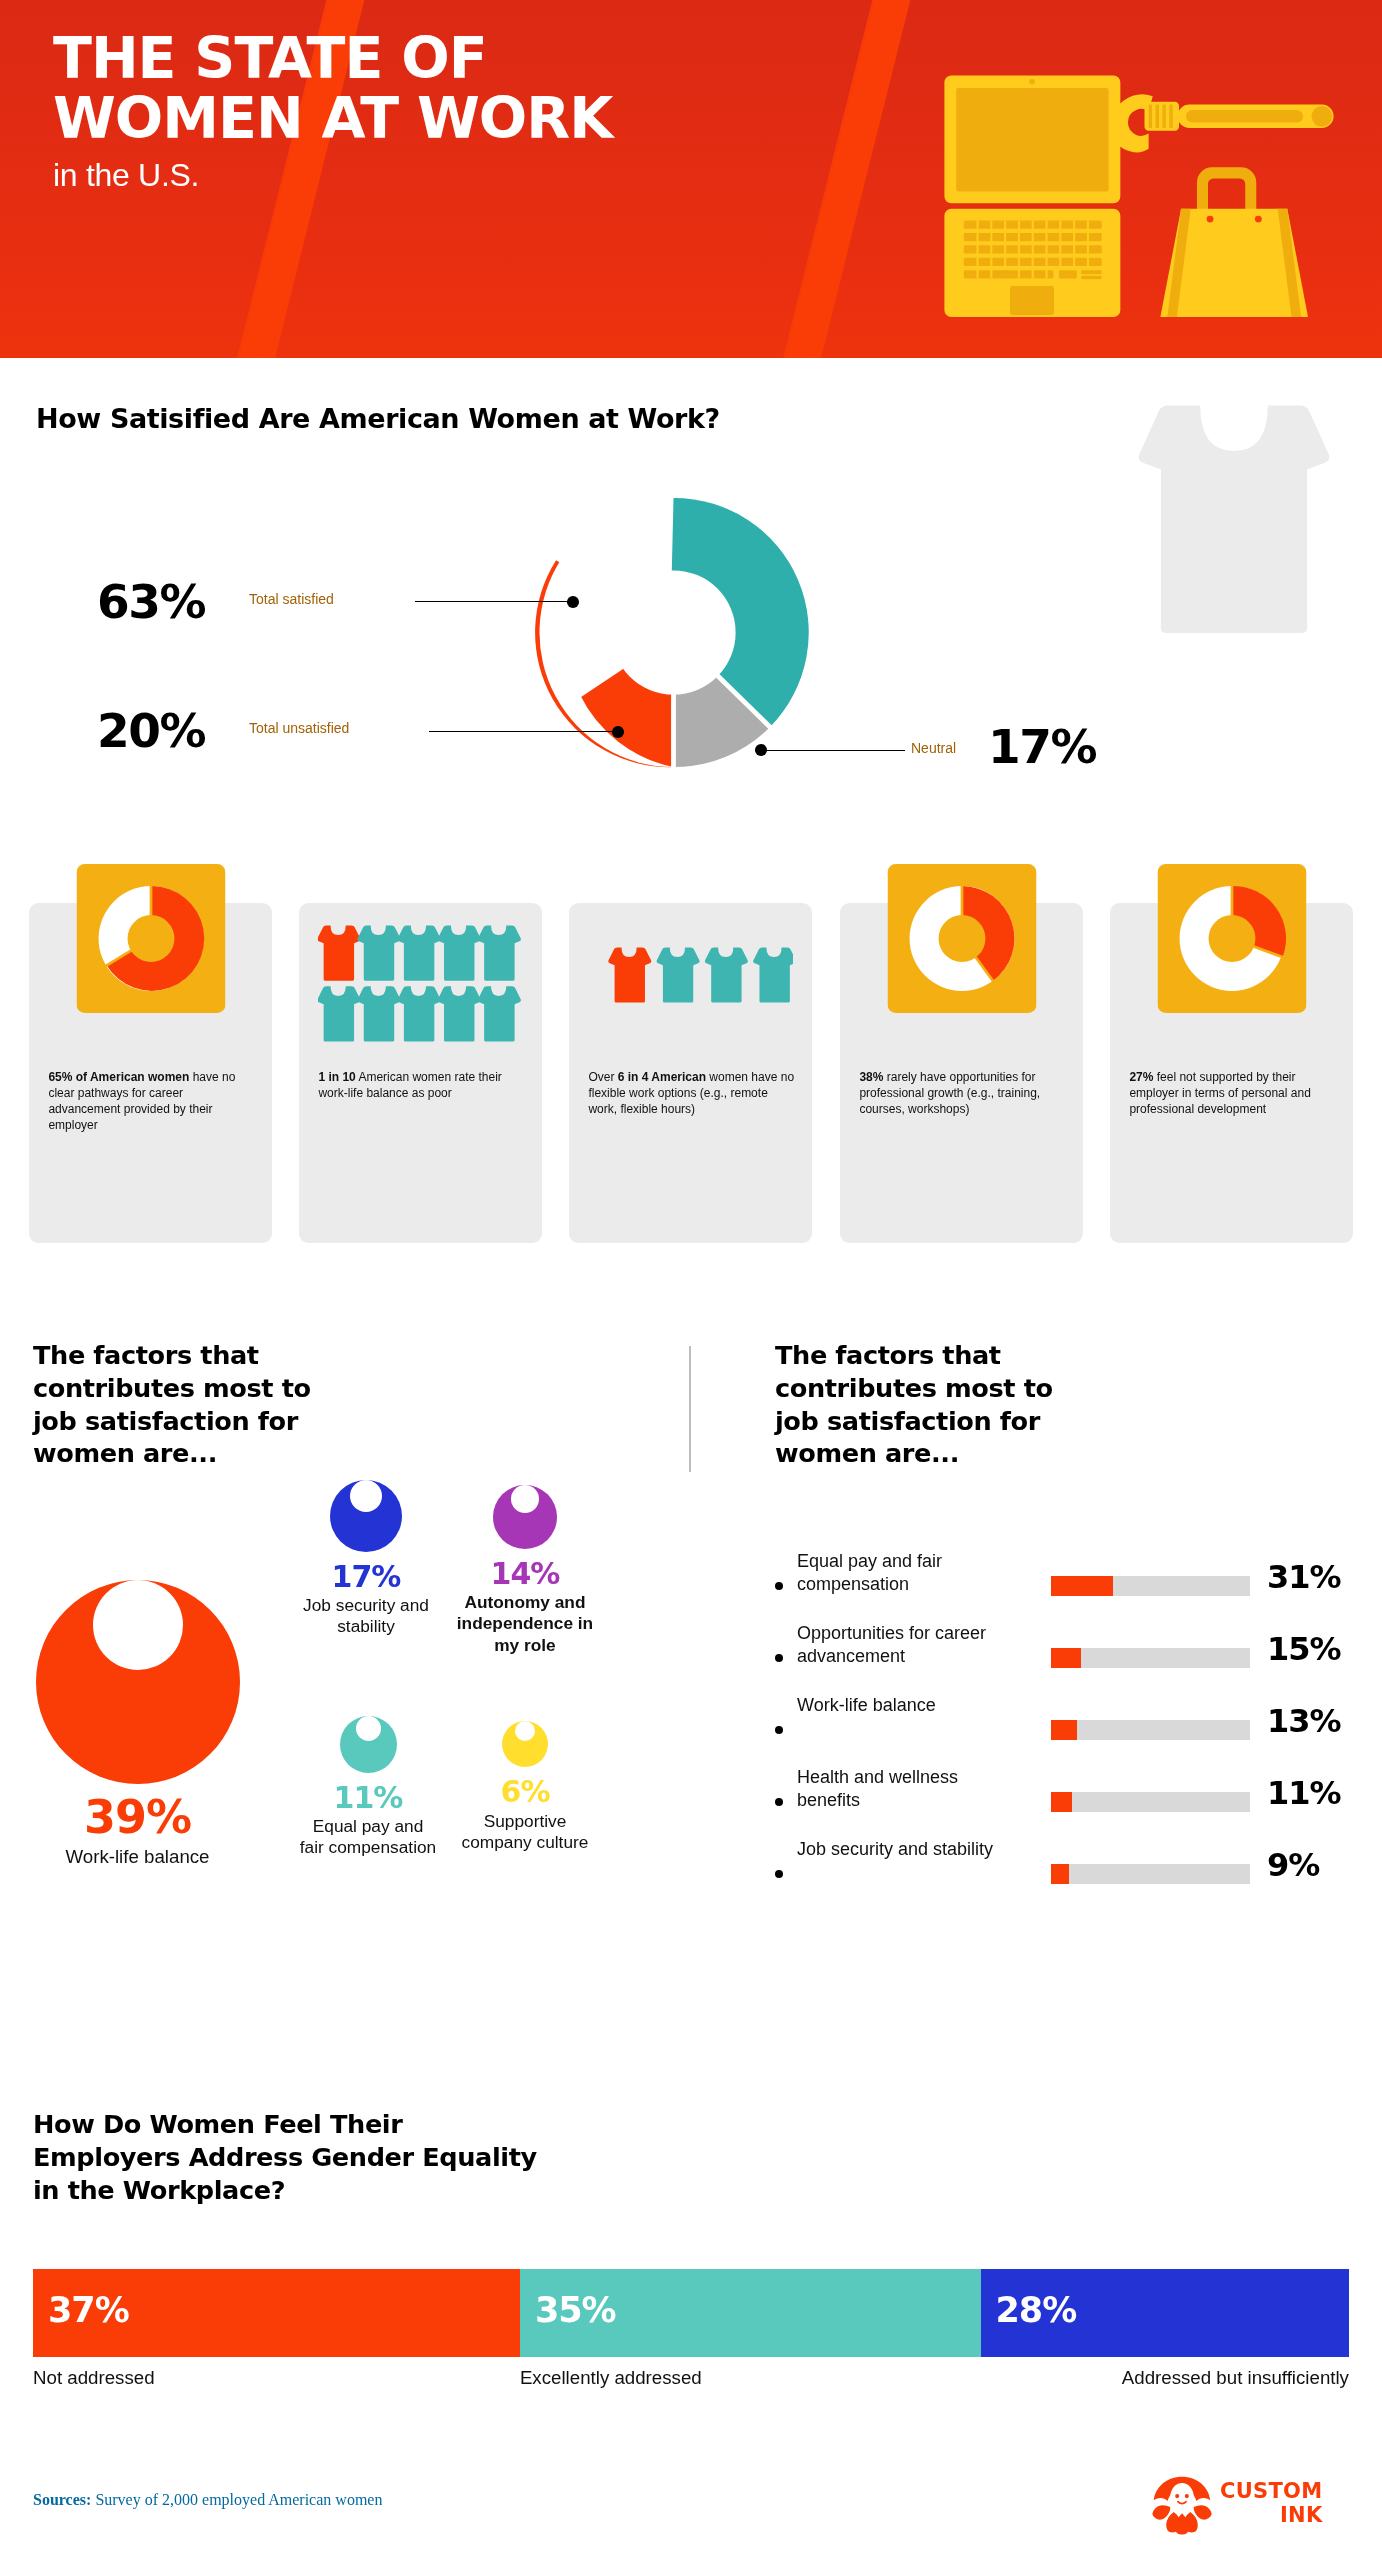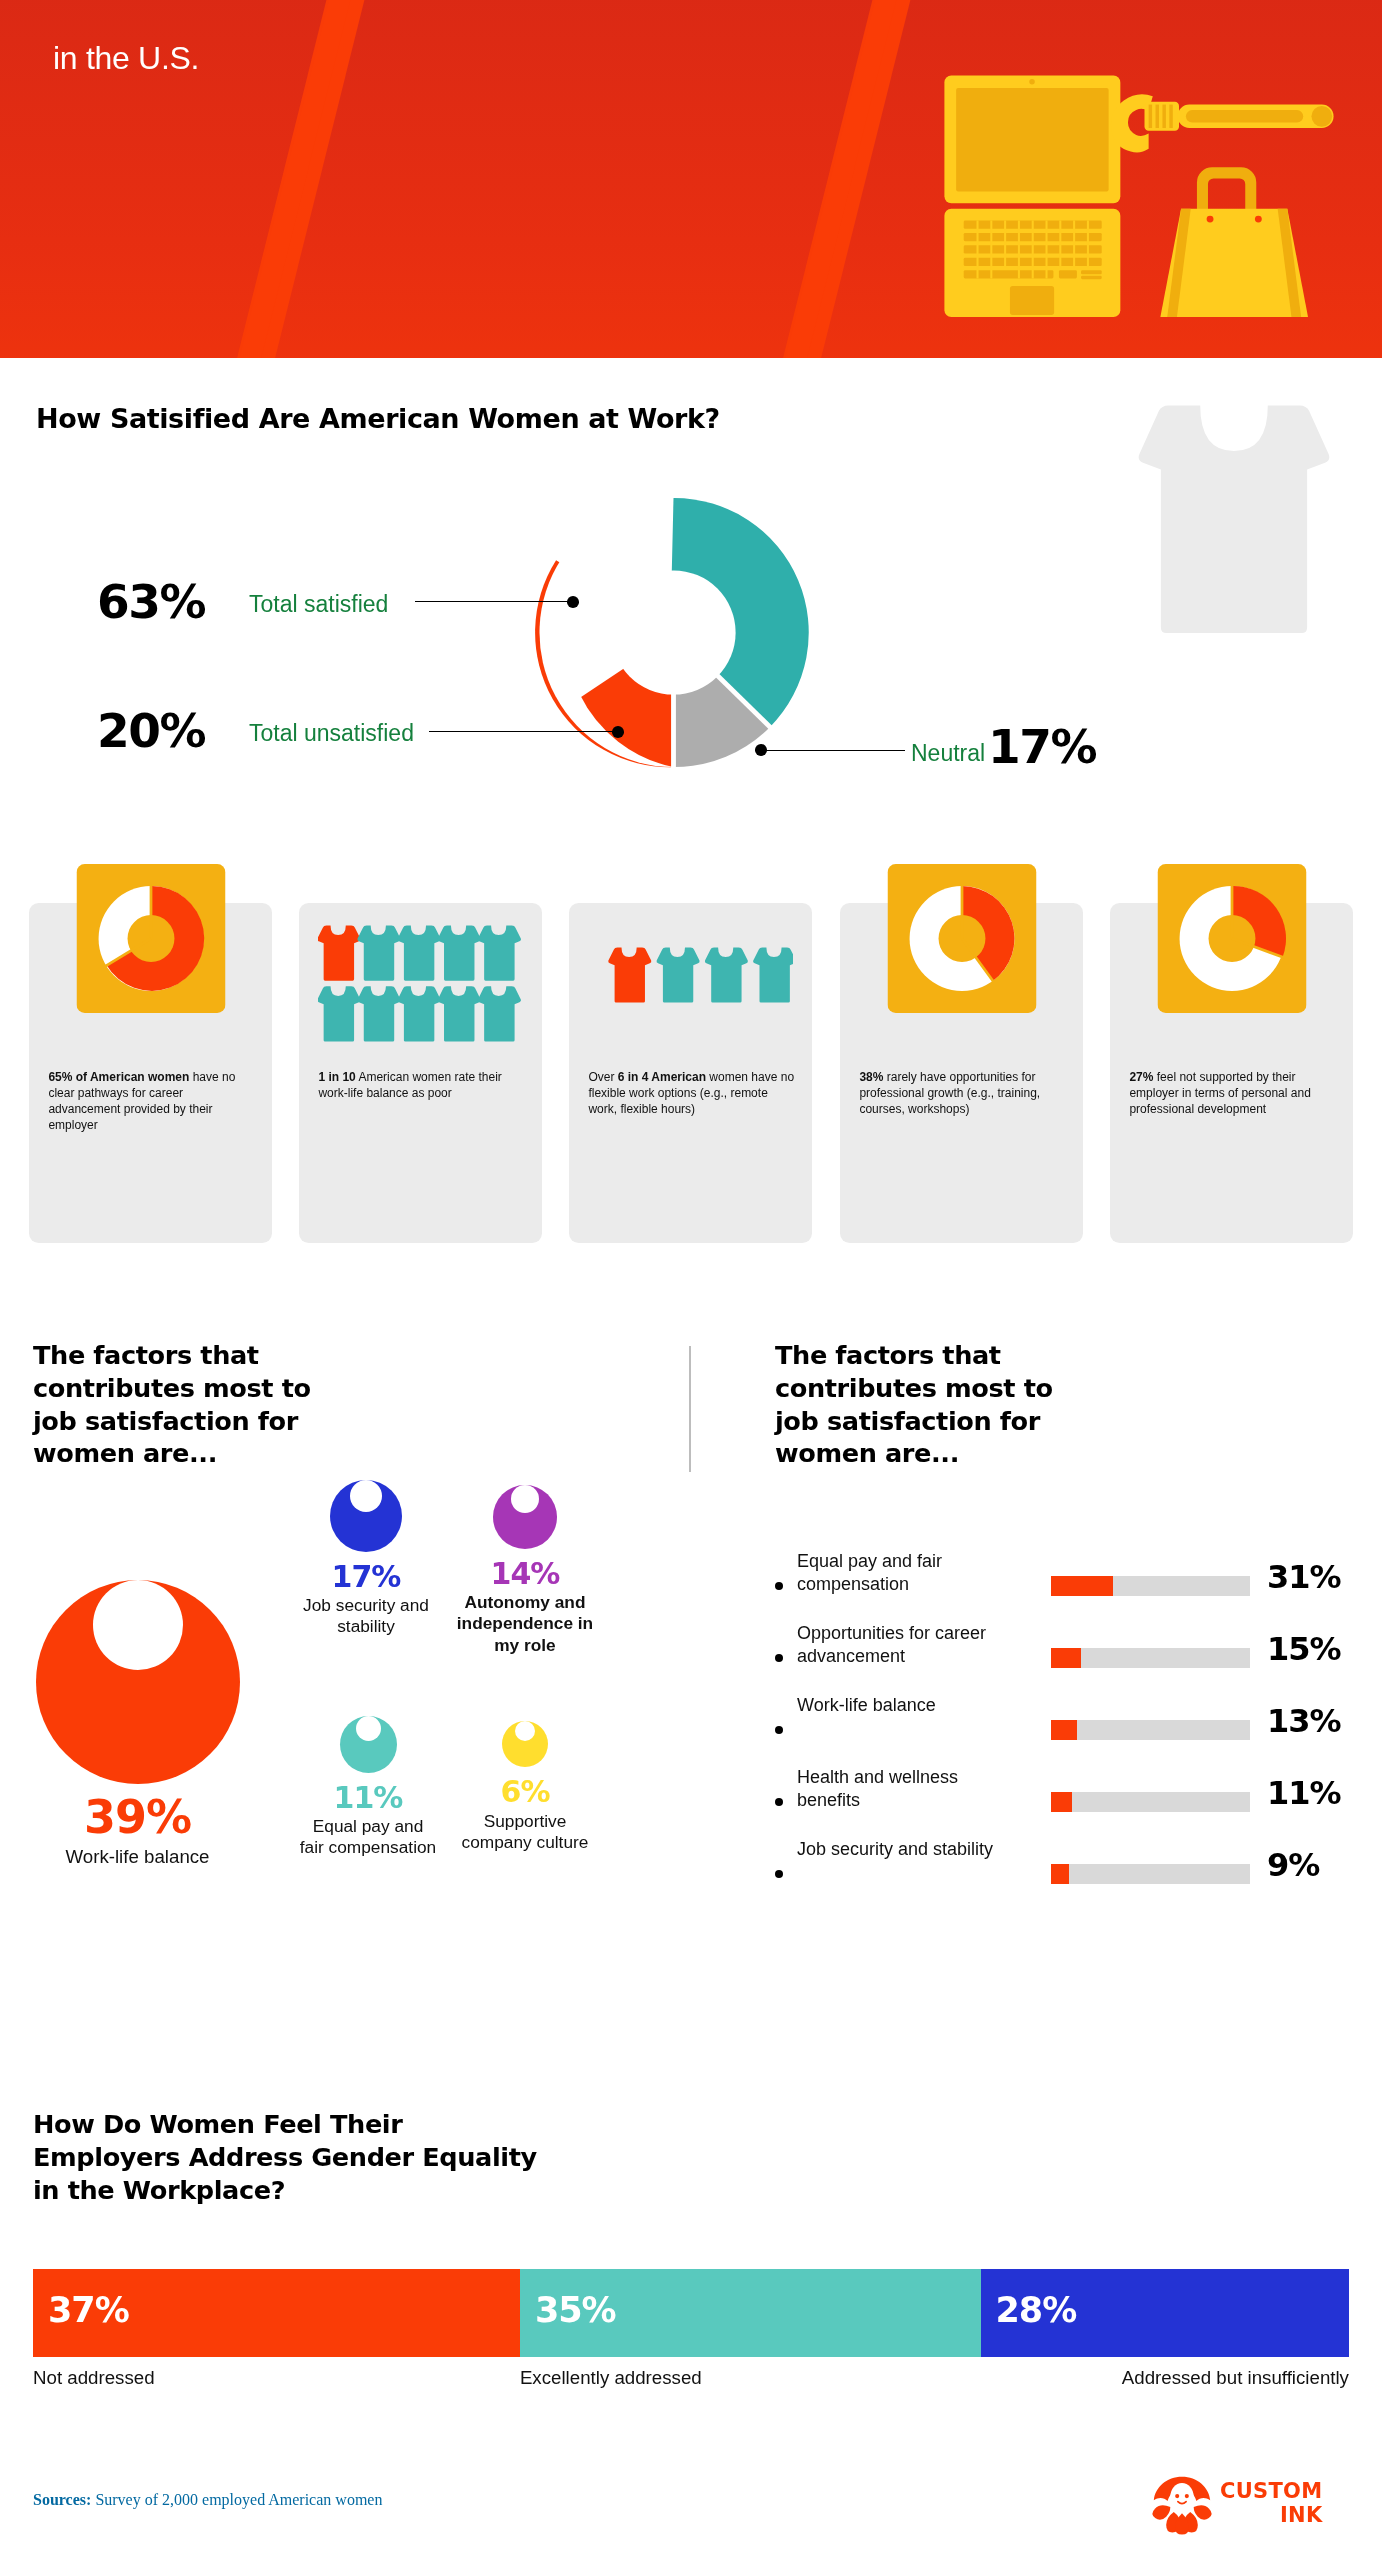--- a/index.html
+++ b/index.html
@@ -63,21 +63,21 @@
 
   #donut { position:absolute; left:532px; top:491px; }
   .leaderline { position:absolute; background:#000; height:1.4px; }
   .leaderdot { position:absolute; width:11.7px; height:11.7px; border-radius:50%; background:#000; }
 
   .big-pct {
     position:absolute;
     font-family:"DejaVu Sans", sans-serif;
     font-weight:bold; font-size:47px; color:#000; letter-spacing:-1.4px;
   }
-  .lbl-sm { position:absolute; font-size:23px; color:#15803d; }
+  .lbl-sm { position:absolute; font-size:14px; color:#a16207; }
 
   #tankgrey { position:absolute; left:1134px; top:401px; }
 
   
   .cards { position:absolute; left:29px; top:903px; width:1324px; height:340px; }
   .card {
     position:absolute; top:0; width:243px; height:340px;
     background:#ebebeb; border-radius:9.7px;
   }
   .card:nth-of-type(1){ left:0; }
@@ -162,20 +162,24 @@
 <div class="header">
   <div class="hdr-stripes">
     <div class="stripe s1"></div>
       <div class="stripe s2"></div>
       <div class="stripe s3"></div>
     <div class="stripe-lite sl1"></div>
       <div class="stripe-lite sl2"></div>
   </div>
 
   <div class="title-wrap">
+    <div class="title">
+      <span>The State of</span>
+      <span class="l2">Women at Work</span>
+    </div>
     <div class="subtitle">in the U.S.</div>
   </div>
 
   <svg class="hdr-art" viewBox="0 0 600 400">
 
     <g>
       <rect x="10" y="40" width="255" height="185" rx="10" fill="#FFCC1E"></rect>
       <rect x="27" y="58" width="221" height="150" rx="3" fill="#F0AE0E"></rect>
       <circle cx="137" cy="49" r="4" fill="#F0AE0E"></circle>
       <rect x="10" y="233" width="255" height="157" rx="10" fill="#FFCC1E"></rect>

